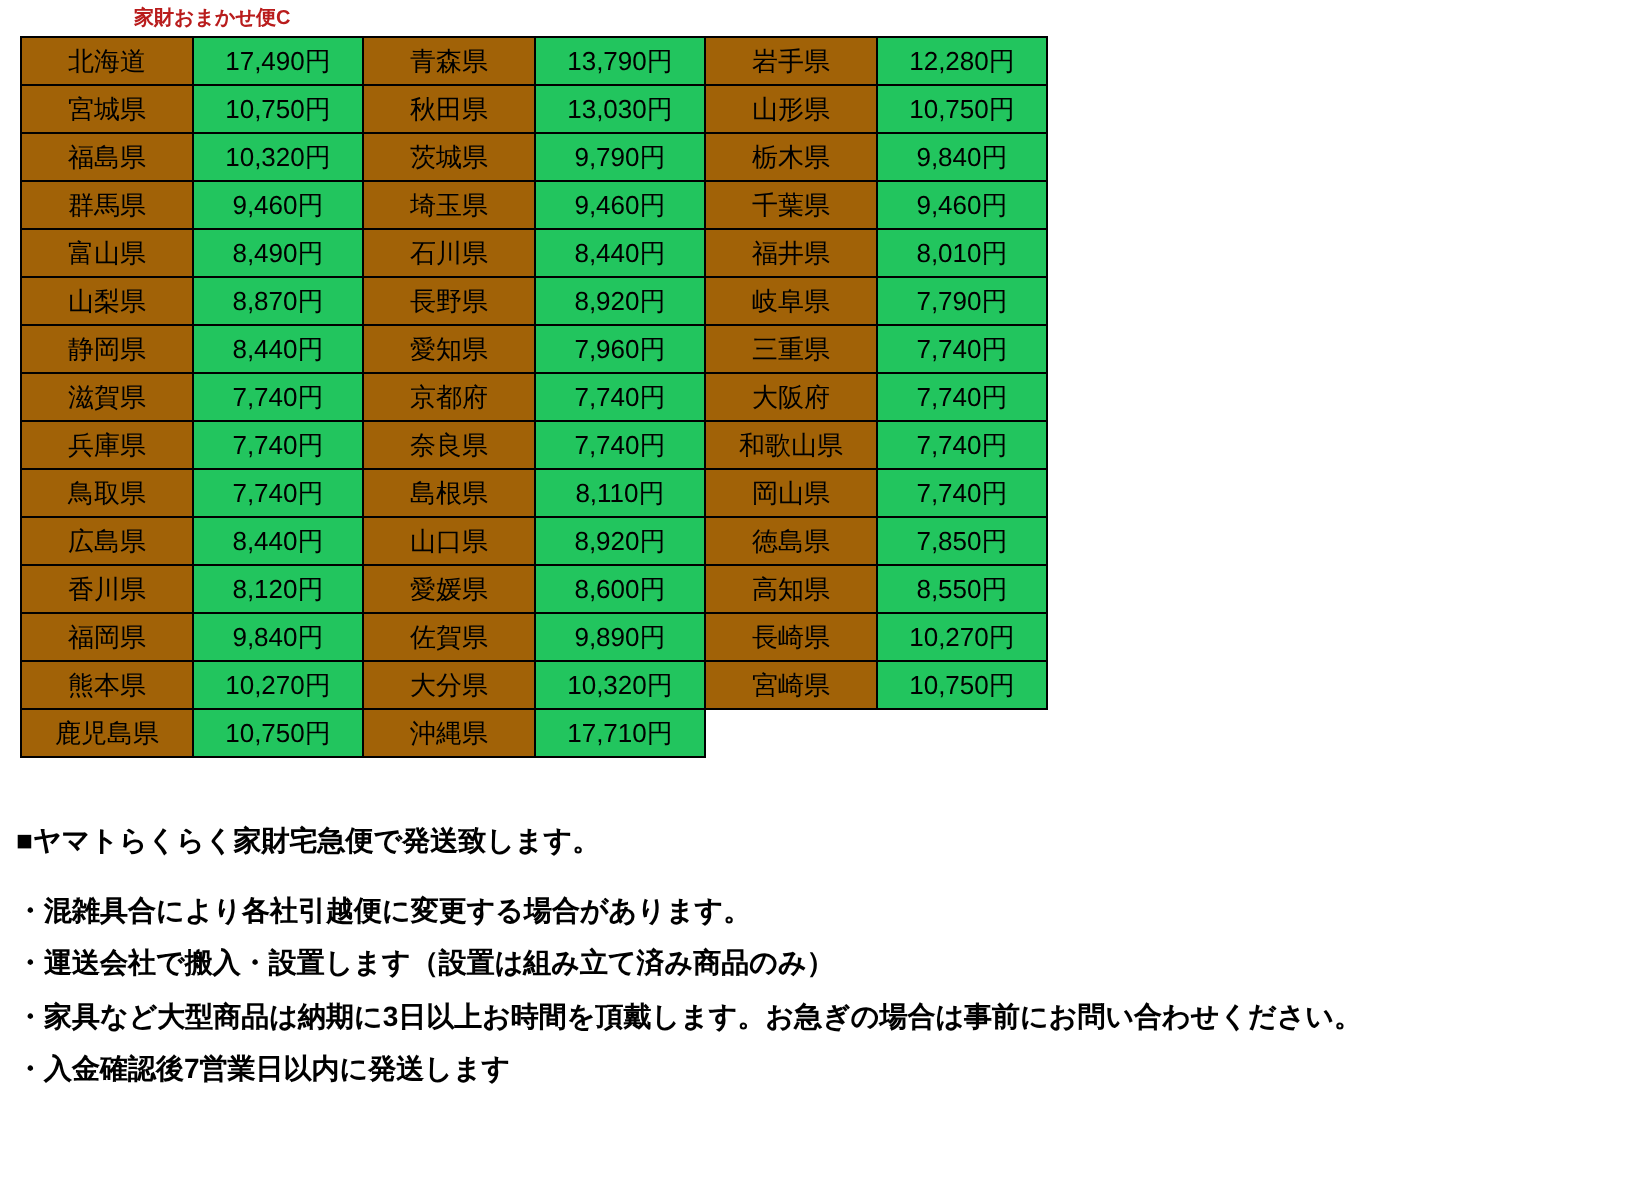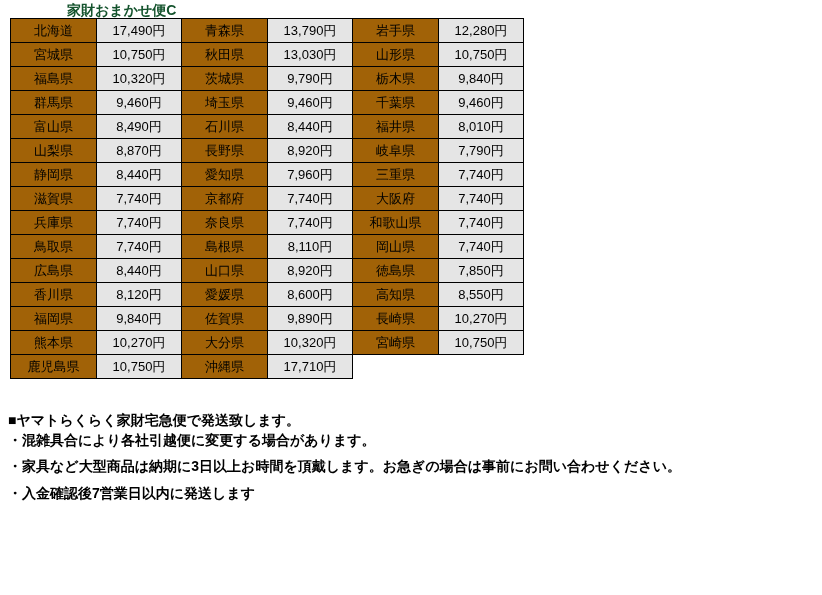--- a/index.html
+++ b/index.html
@@ -12,22 +12,22 @@
     height: 595px;
     position: relative;
     font-family: "Liberation Sans", sans-serif;
     color: #000000;
     overflow: hidden;
   }
   #title {
     position: absolute;
     left: 67px;
     top: 2px;
-    font-size: 14px;
-    color: #14532d;
+    font-size: 10px;
+    color: #b91c1c;
     font-weight: bold;
     letter-spacing: 0px;
     white-space: nowrap;
   }
   #fee-table {
     position: absolute;
     left: 10px;
     top: 18px;
     border-collapse: collapse;
     table-layout: fixed;
@@ -40,37 +40,37 @@
     text-align: center;
     vertical-align: middle;
     padding: 0;
     letter-spacing: 0px;
   }
   #fee-table td.pref {
     background: #a16207;
     width: 85px;
   }
   #fee-table td.price {
-    background: #e5e5e5;
+    background: #22c55e;
     width: 84px;
   }
   #fee-table td.empty {
     background: #ffffff;
     border: none;
   }
   #notes {
     position: absolute;
     left: 8px;
     top: 412px;
     width: 806px;
   }
   .note-head {
     font-size: 14px;
     font-weight: bold;
-    margin: 0 0 0 0;
+    margin: 0 0 15px 0;
     letter-spacing: 0px;
   }
   .note-line {
     font-size: 14px;
     font-weight: bold;
     margin: 0 0 6px 0;
     letter-spacing: 0px;
     line-height: 1.45;
   }
 </style>
@@ -201,17 +201,18 @@
         <td class="empty"></td>
         <td class="empty"></td>
       </tr>
     </tbody>
 </table>
 
 <div id="notes">
   <p class="note-head">■ヤマトらくらく家財宅急便で発送致します。</p>
   <div>
       <p class="note-line">・混雑具合により各社引越便に変更する場合があります。</p>
+      <p class="note-line">・運送会社で搬入・設置します（設置は組み立て済み商品のみ）</p>
       <p class="note-line">・家具など大型商品は納期に3日以上お時間を頂戴します。お急ぎの場合は事前にお問い合わせください。</p>
       <p class="note-line">・入金確認後7営業日以内に発送します</p>
     </div>
 
 </div>
 
 </body></html>

